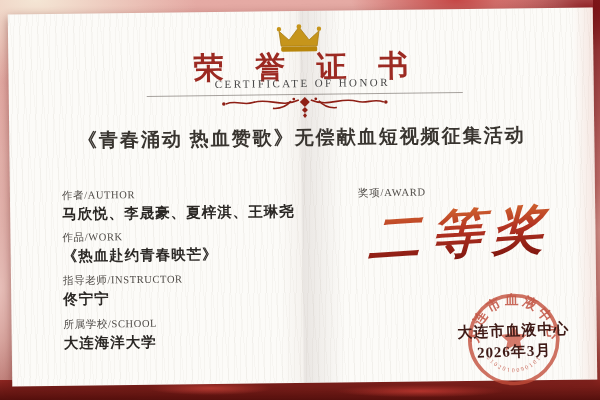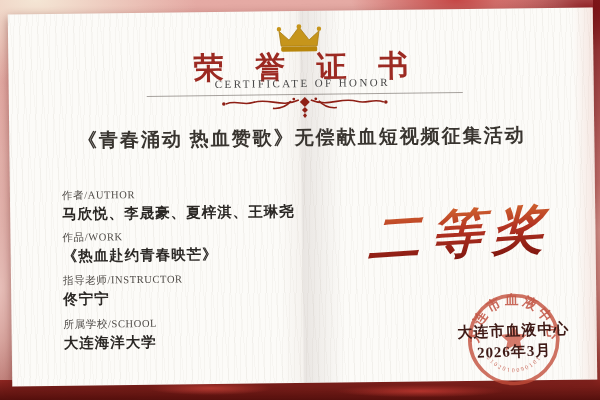--- a/index.html
+++ b/index.html
@@ -141,20 +141,21 @@
     </div>
     <div class="field f2">
       <div class="label">指导老师/INSTRUCTOR</div>
       <div class="value">佟宁宁</div>
     </div>
     <div class="field f3">
       <div class="label">所属学校/SCHOOL</div>
       <div class="value">大连海洋大学</div>
     </div>
 
+    <div class="award-label">奖项/AWARD</div>
     <div class="award-value">二等奖</div>
 
     <svg class="seal" viewBox="0 0 120 120">
       <defs>
         <path id="arcTop" d="M 16,60 A 44,44 0 0 1 104,60"></path>
         <path id="arcBottom" d="M 19,60 A 41,41 0 0 0 101,60"></path>
       </defs>
       <circle cx="60" cy="60" r="55" fill="none" stroke="rgba(193,77,58,0.88)" stroke-width="4.5"></circle>
       <polygon points="60,42 64.9,52.9 76.6,54.2 67.9,62.1 70.3,73.6 60,67.8 49.7,73.6 52.1,62.1 43.4,54.2 55.1,52.9" fill="rgba(198,72,52,0.8)"></polygon>
       <text font-size="17" fill="rgba(190,72,54,0.9)" font-weight="bold" letter-spacing="4">

